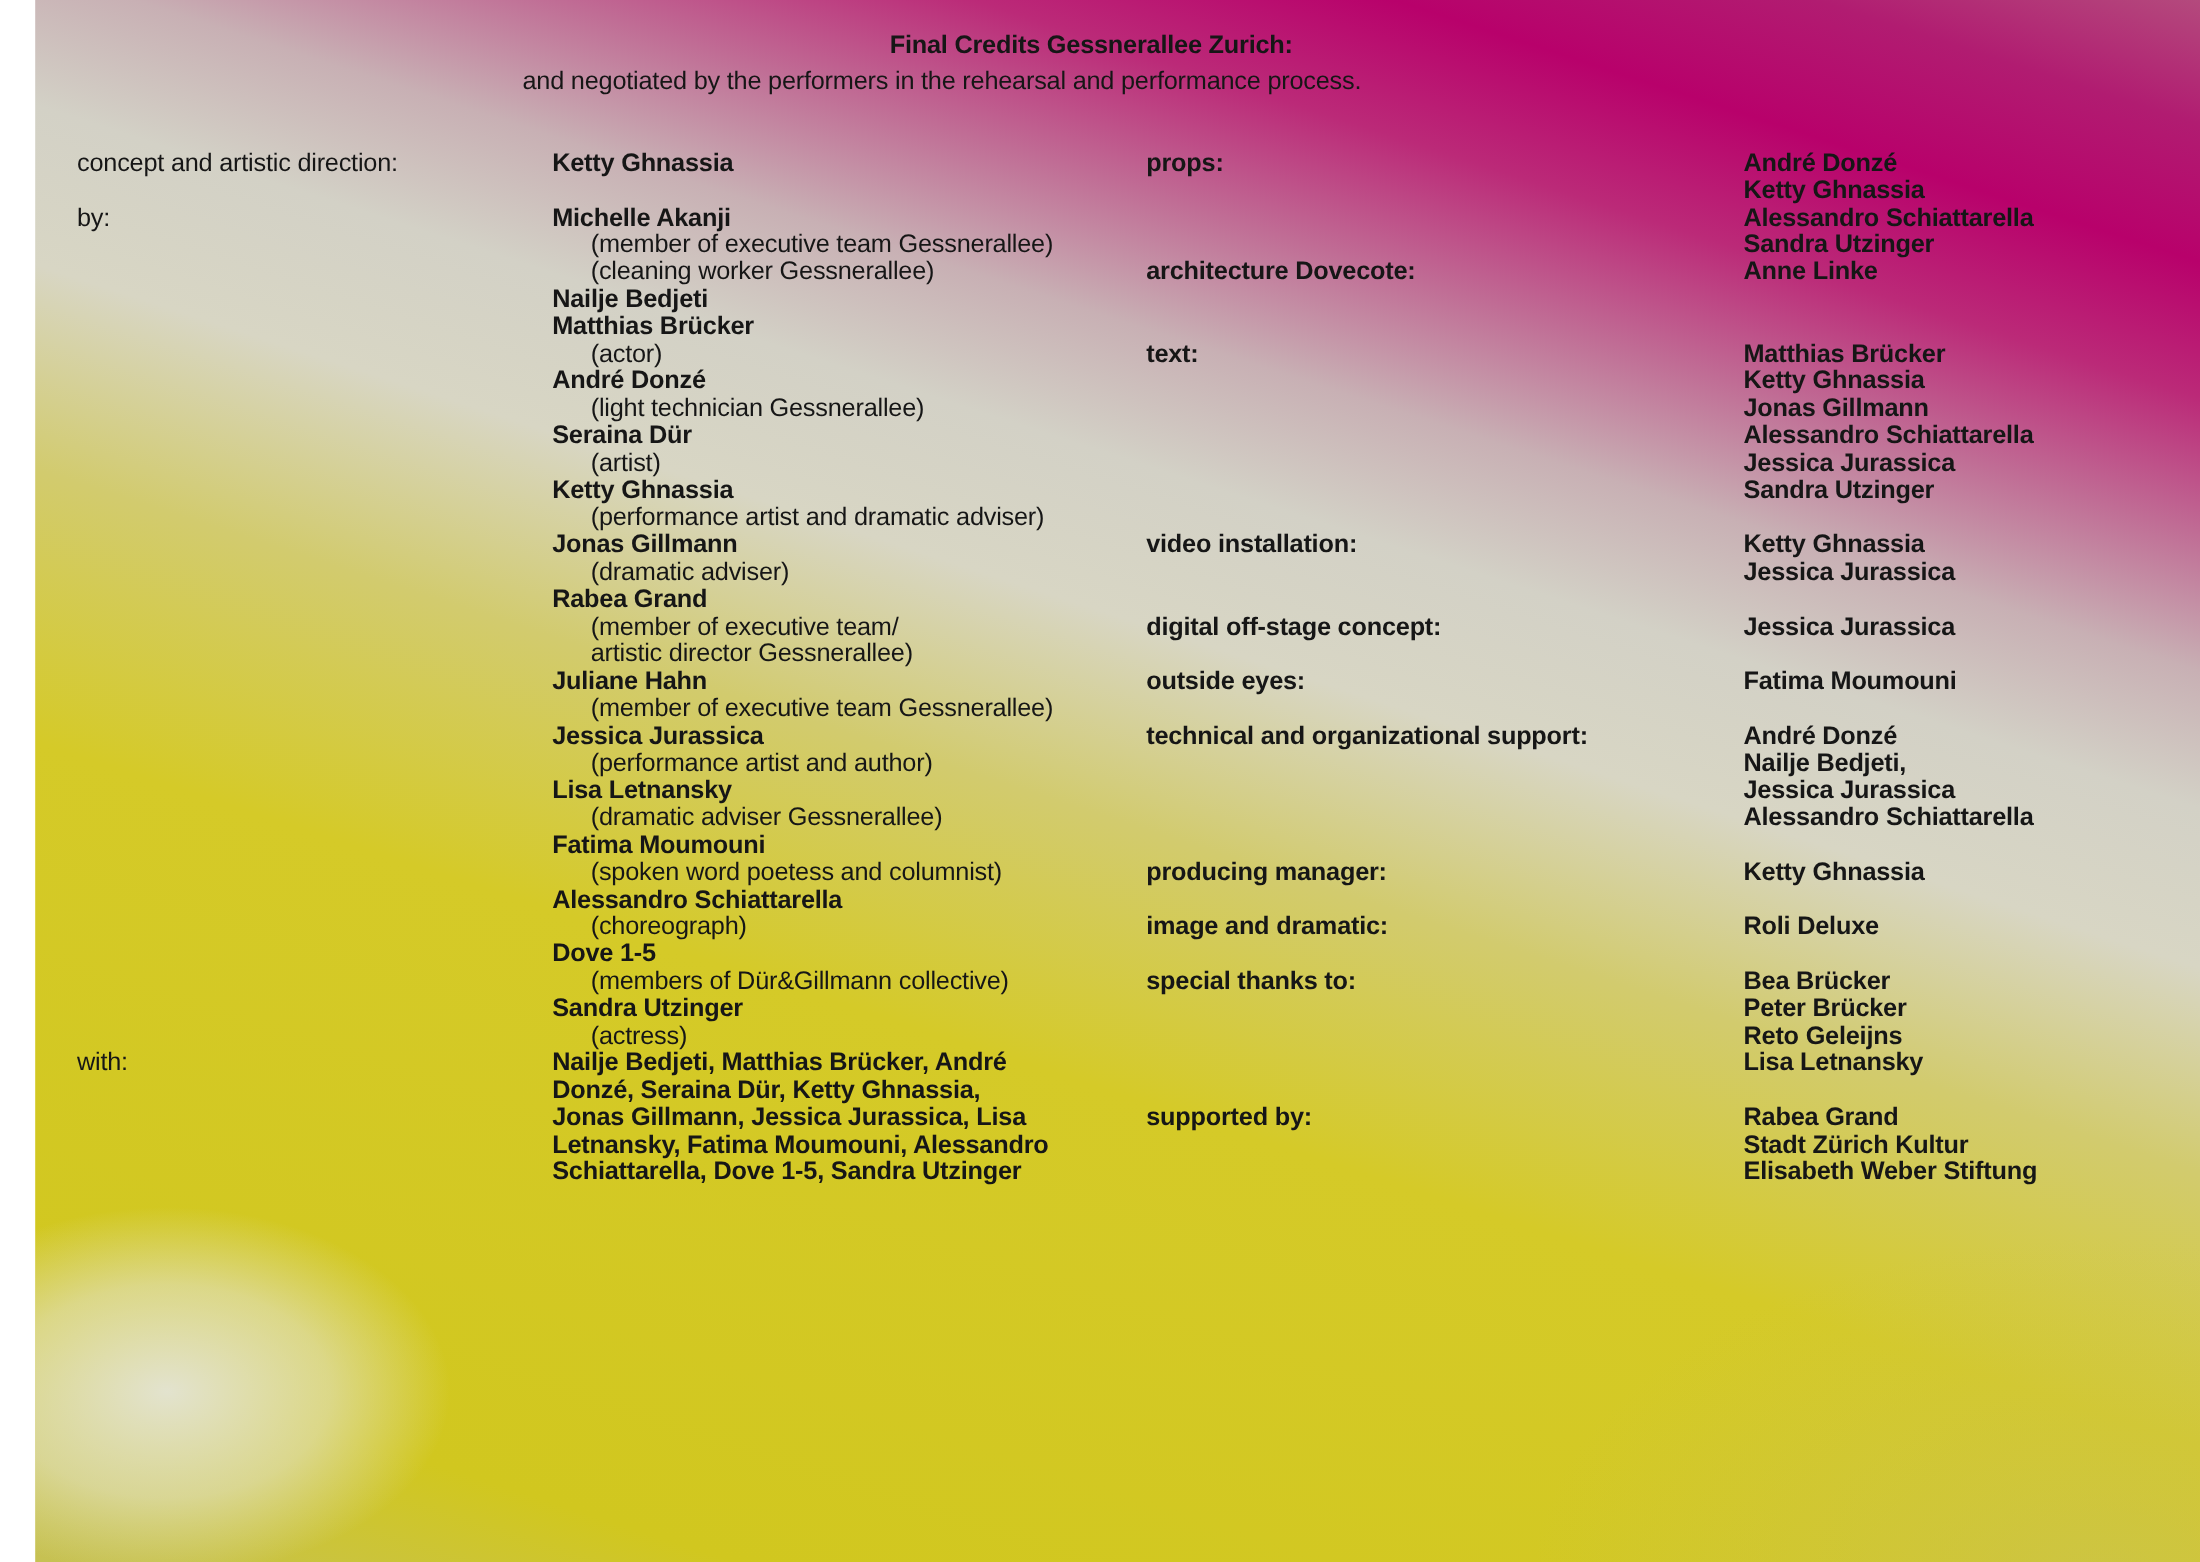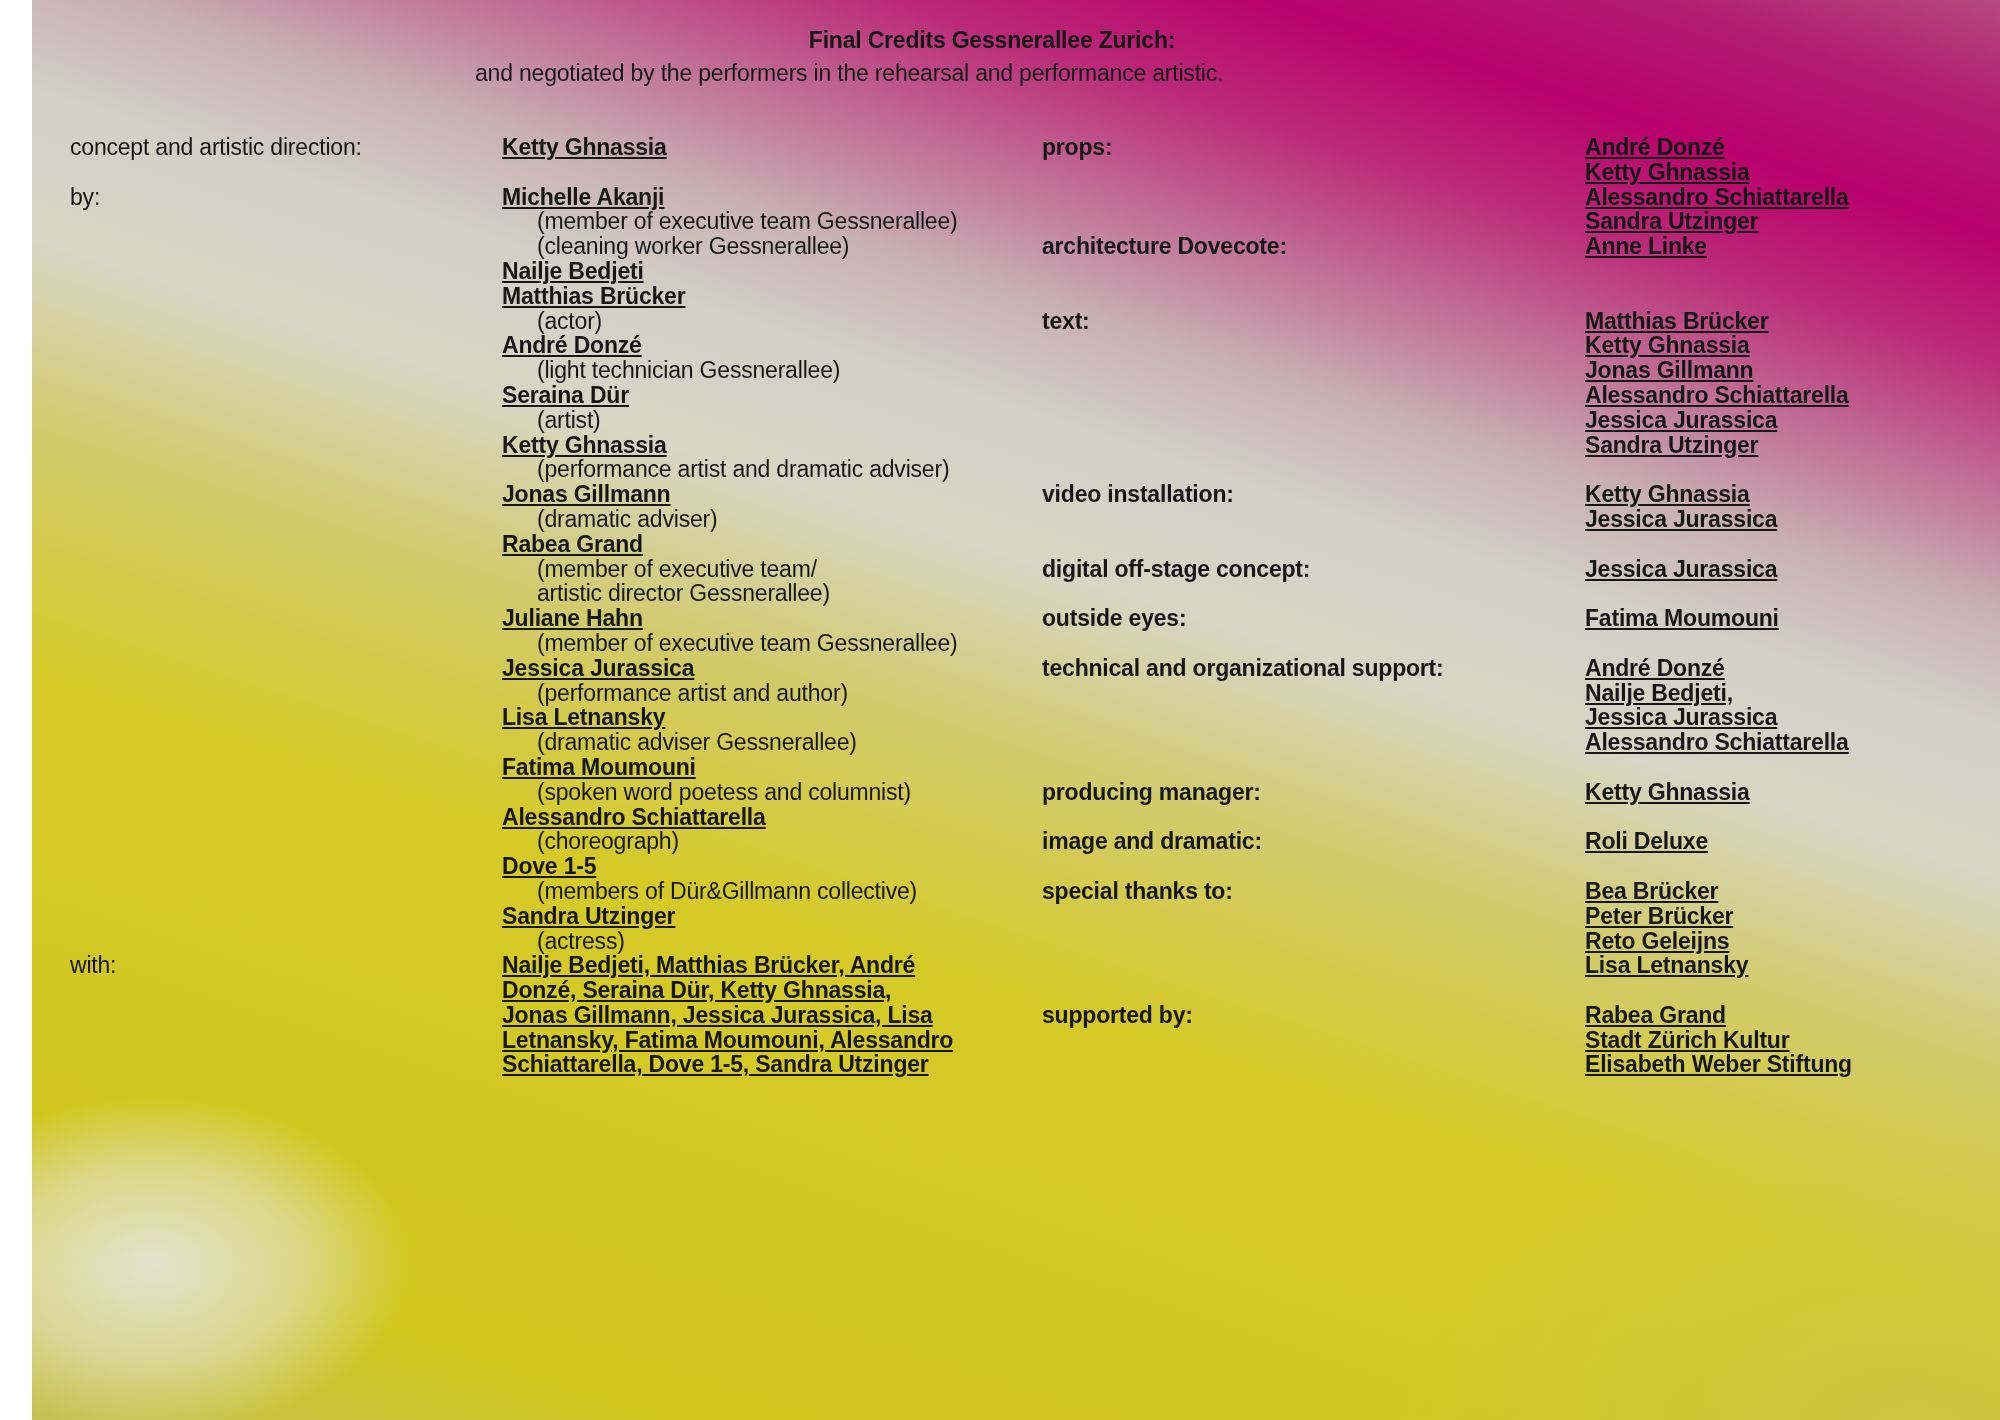--- a/index.html
+++ b/index.html
@@ -34,29 +34,29 @@
   }
   .intro-title{font-weight:700;text-align:center;}
   .grid{position:absolute;left:0;top:134px;width:100%;font-size:23px;}
   .row{position:relative;height:24.8px;padding-left:42px;}
   .row span{position:absolute;top:0;white-space:nowrap;}
   .c1{left:38px;}
   .c2{left:470px;}
   .c2.desc{left:505px;}
   .c3{left:1010px;font-weight:bold;}
   .c4{left:1553px;}
-  .name{font-weight:700;text-decoration:underline;}
+  .name{font-weight:700;}
 </style>
 </head>
 <body>
 
 <div class="page">
   <header class="intro">
     <div class="intro-title">Final Credits Gessnerallee Zurich:</div>
-    <div class="intro-line">and negotiated by the performers in the rehearsal and performance artistic.</div>
+    <div class="intro-line">and negotiated by the performers in the rehearsal and performance process.</div>
   </header>
   <main class="grid" id="credits-grid">
       <div class="row">
         <span class="c1 label">concept and artistic direction:</span>
         <span class="c2 name">Ketty Ghnassia</span>
         <span class="c3 label">props:</span>
         <span class="c4 name">André Donzé</span>
       </div>
       <div class="row">
         <span class="c4 name">Ketty Ghnassia</span>

